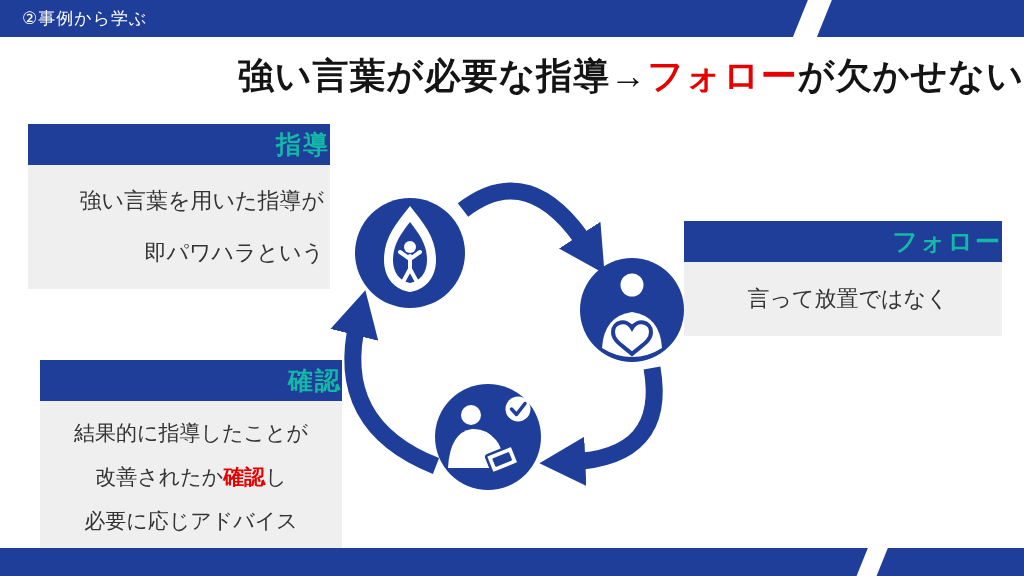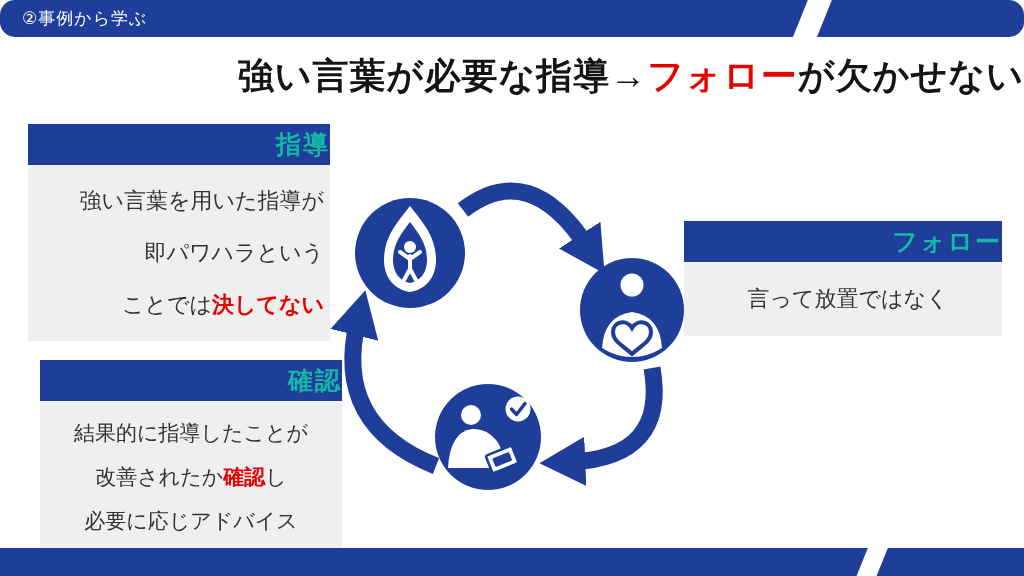--- a/index.html
+++ b/index.html
@@ -6,21 +6,21 @@
   html,body { margin:0; padding:0; background:#fff; }
   .slide {
     position:relative; width:1024px; height:576px; background:#ffffff;
     font-family:"Liberation Sans","DejaVu Sans",sans-serif; overflow:hidden;
   }
 
   
   .topbar {
     position:absolute; top:0; left:0; width:1024px; height:37px;
     background:#1e3e99; color:#fff; display:flex; align-items:center;
-    padding-left:22px; font-size:17px; letter-spacing:1px;border-radius:15px;
+    padding-left:22px; font-size:17px; letter-spacing:1px;
   }
   .bottombar {
     position:absolute; bottom:0; left:0; width:1024px; height:28px;
     background:#1e3e99;
   }
   .slash {
     position:absolute; background:#ffffff; transform:skewX(-22deg);
   }
   .topbar .slash { top:-8px; height:55px; width:24px; left:800px; }
   .bottombar .slash { top:-8px; height:45px; width:20px; left:862px; }
@@ -67,21 +67,20 @@
     <span class="slash"></span>
   </div>
 
   <h1 class="title"><span>強い言葉が必要な指導→</span><span class="red">フォロー</span><span>が欠かせない</span></h1>
 
   <div class="card card-shidou">
     <div class="card-header">指導</div>
     <div class="card-body">
       <div class="line">強い言葉を用いた指導が</div>
       <div class="line">即パワハラという</div>
-      <div class="line"><span>ことでは</span><span class="red">決してない</span></div>
     </div>
   </div>
 
   <div class="card card-kakunin">
     <div class="card-header">確認</div>
     <div class="card-body">
       <div class="line">結果的に指導したことが</div>
       <div class="line"><span>改善されたか</span><span class="red">確認</span><span>し</span></div>
       <div class="line">必要に応じアドバイス</div>
     </div>

